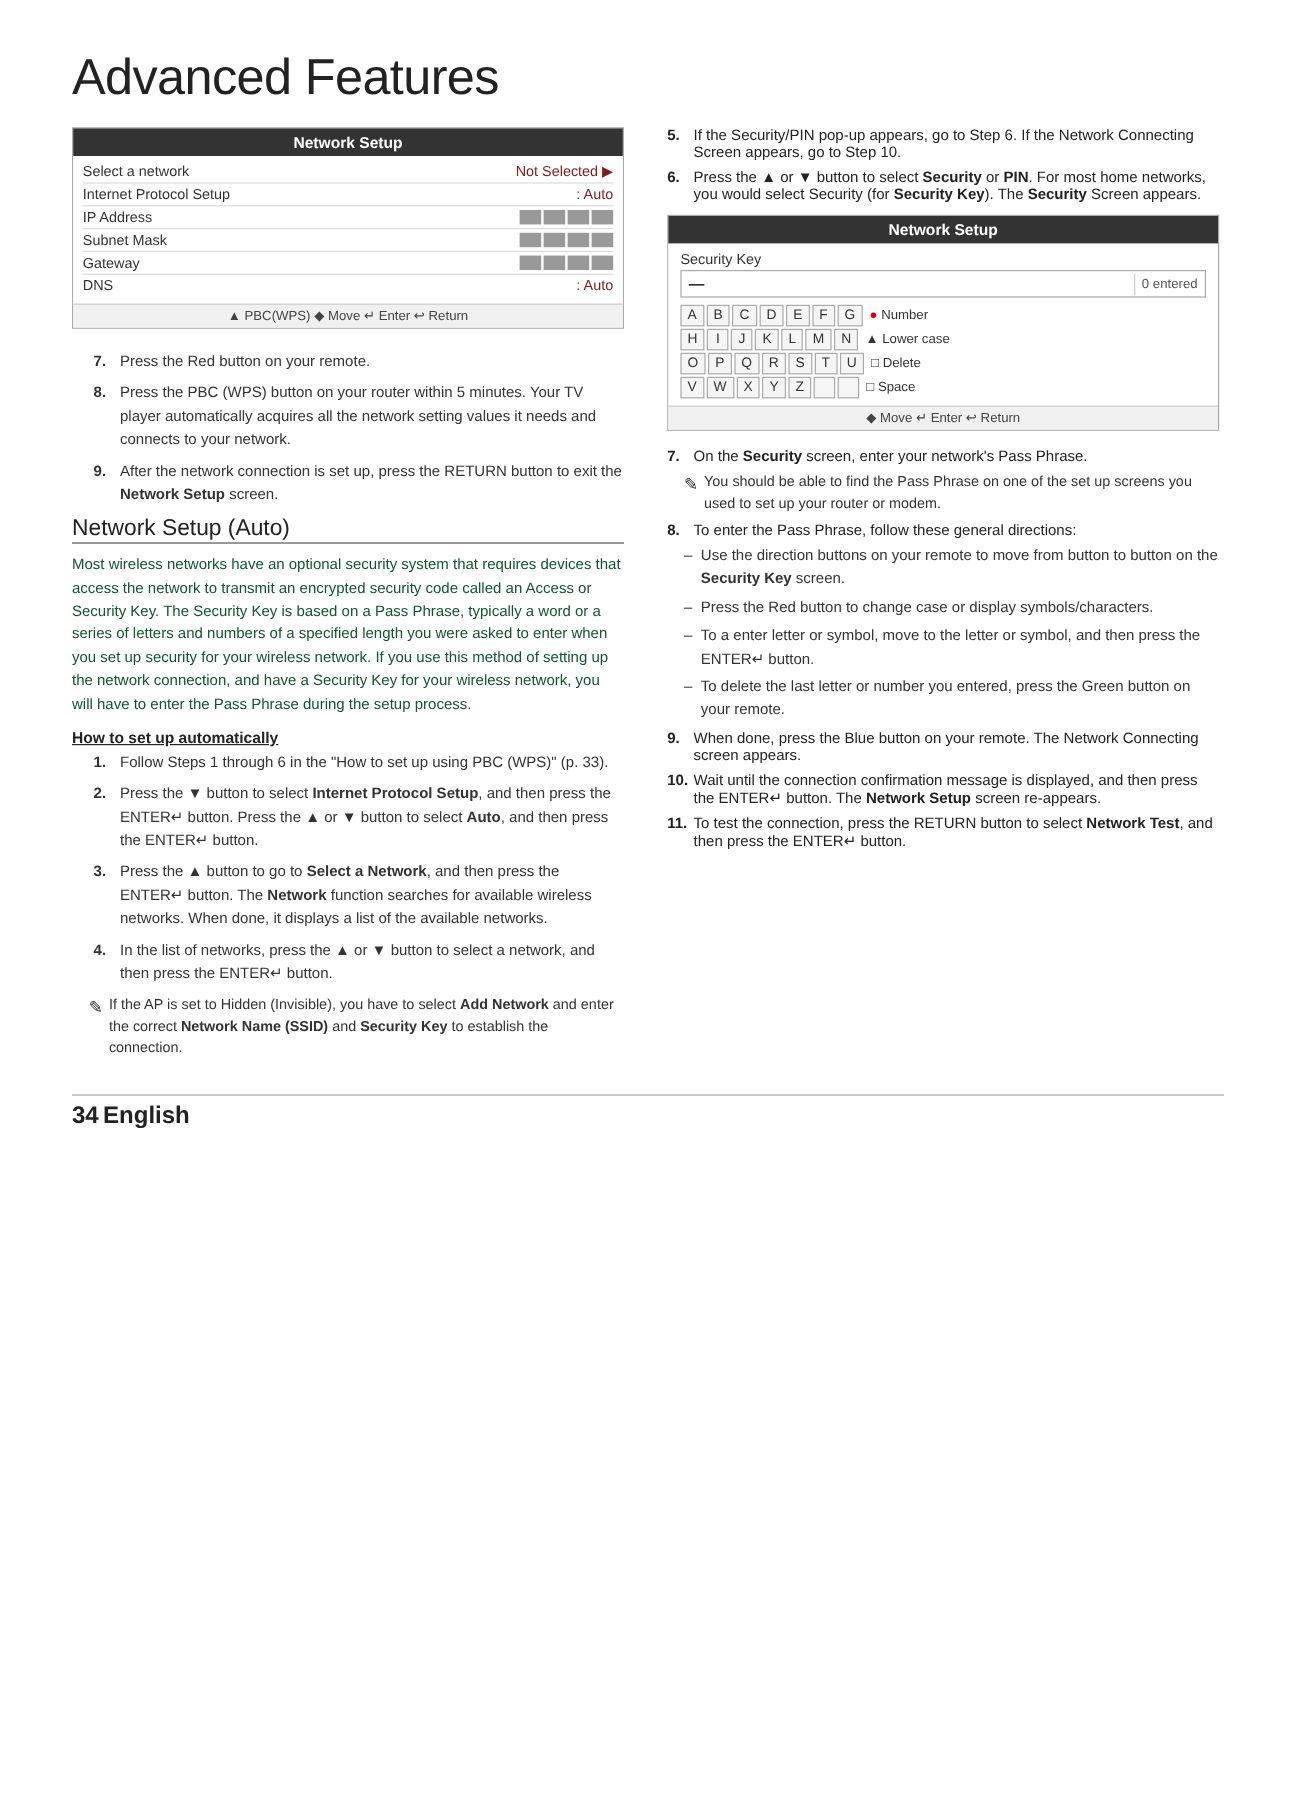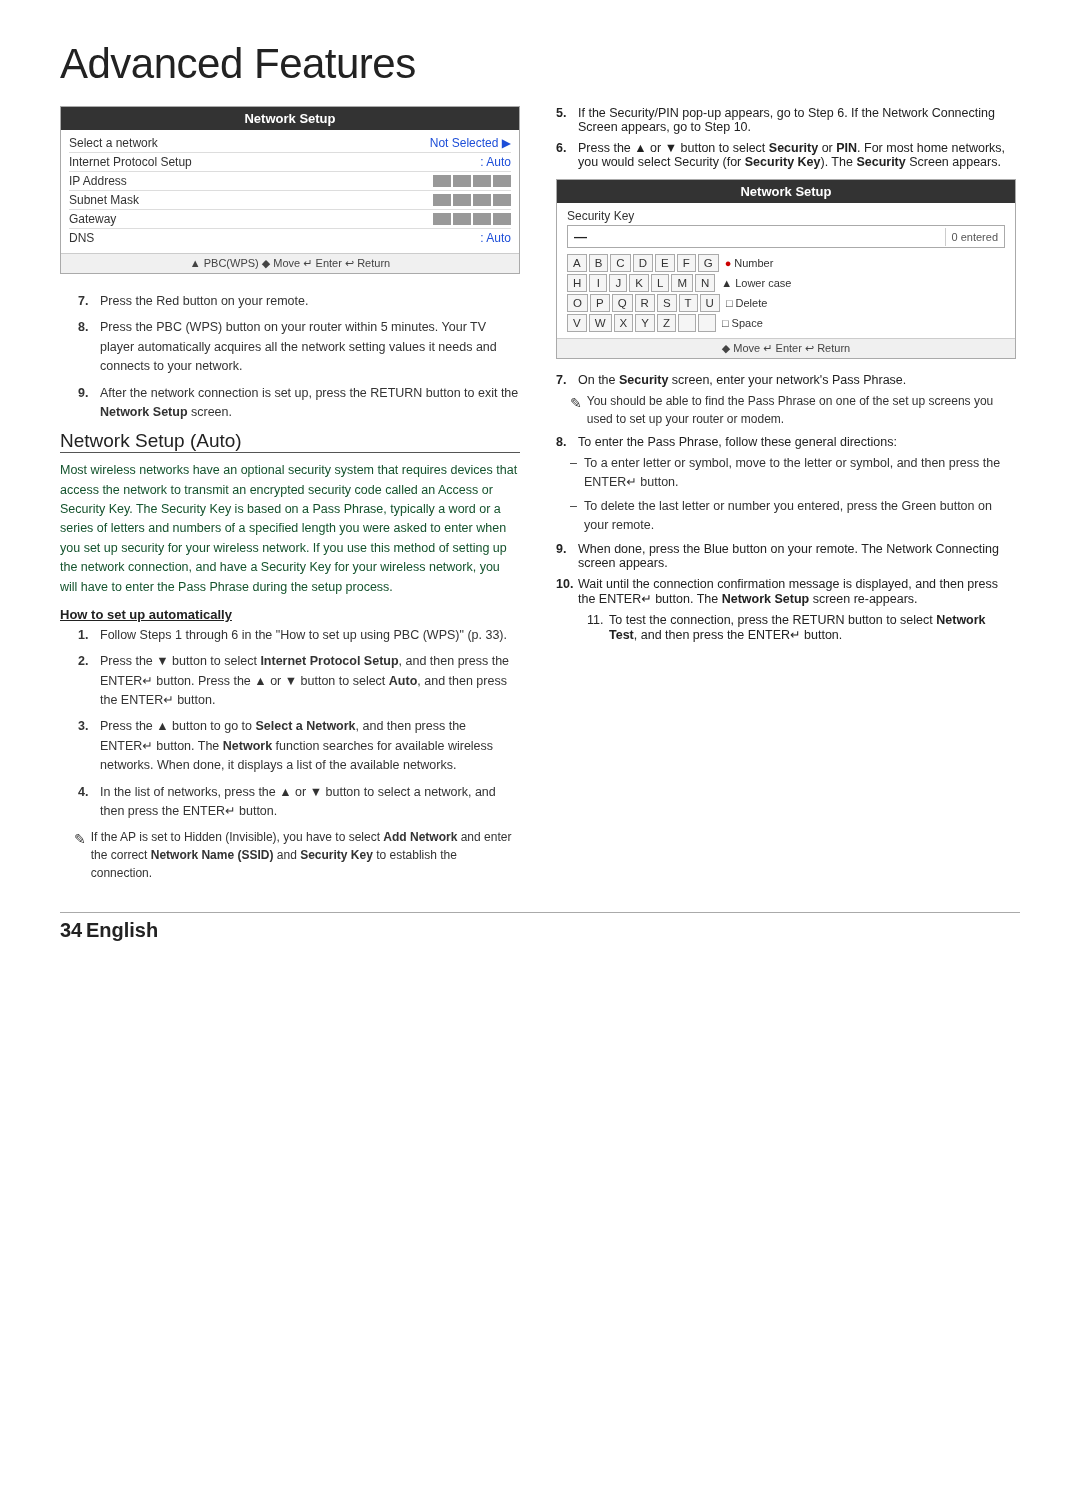--- a/index.html
+++ b/index.html
@@ -52,21 +52,21 @@
     .network-row {
       display: flex;
       justify-content: space-between;
       align-items: center;
       padding: 2px 0;
       border-bottom: 1px solid #ddd;
       font-size: 12px;
     }
     .network-row:last-child { border-bottom: none; }
     .network-row-label { color: #333; }
-    .network-row-value { color: #1d4ed8; display: flex; align-items: center; gap: 4px; }
+    .network-row-value { color: #7f1d1d; display: flex; align-items: center; gap: 4px; }
     .pixel-blocks {
       display: flex; gap: 2px;
     }
     .pixel-block {
       width: 18px; height: 12px; background: #999;
       display: inline-block;
     }
     .network-footer {
       background: #f0f0f0;
       border-top: 1px solid #ccc;
@@ -440,36 +440,38 @@
       <span class="note-icon">✎</span>
       <span>You should be able to find the Pass Phrase on one of the set up screens you used to set up your router or modem.</span>
     </div>
 
     <div style="display:flex;gap:6px;margin-bottom:5px;font-size:12.5px;">
       <span style="font-weight:bold;min-width:16px;">8.</span>
       <span>To enter the Pass Phrase, follow these general directions:</span>
     </div>
 
     <ul class="dash-list">
+      <li>Use the direction buttons on your remote to move from button to button on the <b>Security Key</b> screen.</li>
+      <li>Press the Red button to change case or display symbols/characters.</li>
       <li>To a enter letter or symbol, move to the letter or symbol, and then press the ENTER↵ button.</li>
       <li>To delete the last letter or number you entered, press the Green button on your remote.</li>
     </ul>
 
     <div style="display:flex;gap:6px;margin-bottom:7px;font-size:12.5px;margin-top:6px;">
       <span style="font-weight:bold;min-width:16px;">9.</span>
       <span>When done, press the Blue button on your remote. The Network Connecting screen appears.</span>
     </div>
 
     <div style="display:flex;gap:6px;margin-bottom:7px;font-size:12.5px;">
       <span style="font-weight:bold;min-width:16px;">10.</span>
       <span>Wait until the connection confirmation message is displayed, and then press the ENTER↵ button. The <b>Network Setup</b> screen re-appears.</span>
     </div>
 
     <div style="display:flex;gap:6px;margin-bottom:7px;font-size:12.5px;">
-      <span style="font-weight:normal;min-width:16px;margin-left:31px;">11.</span>
+      <span style="font-weight:bold;min-width:16px;">11.</span>
       <span>To test the connection, press the RETURN button to select <b>Network Test</b>, and then press the ENTER↵ button.</span>
     </div>
 
   </div>
 </div>
 
 <div class="page-num-bar">
   <span>34</span>
   <span>English</span>
 </div>

